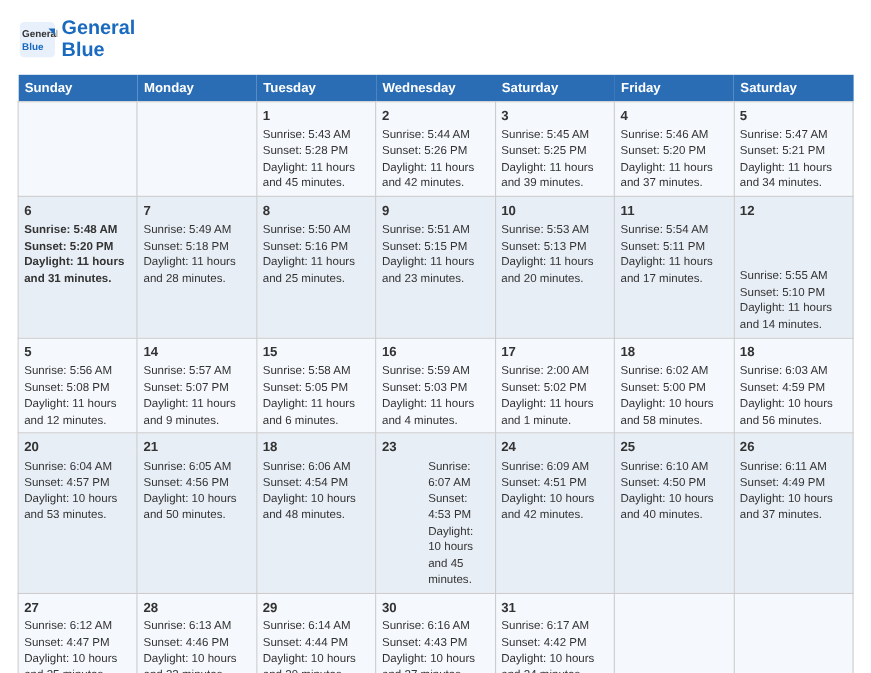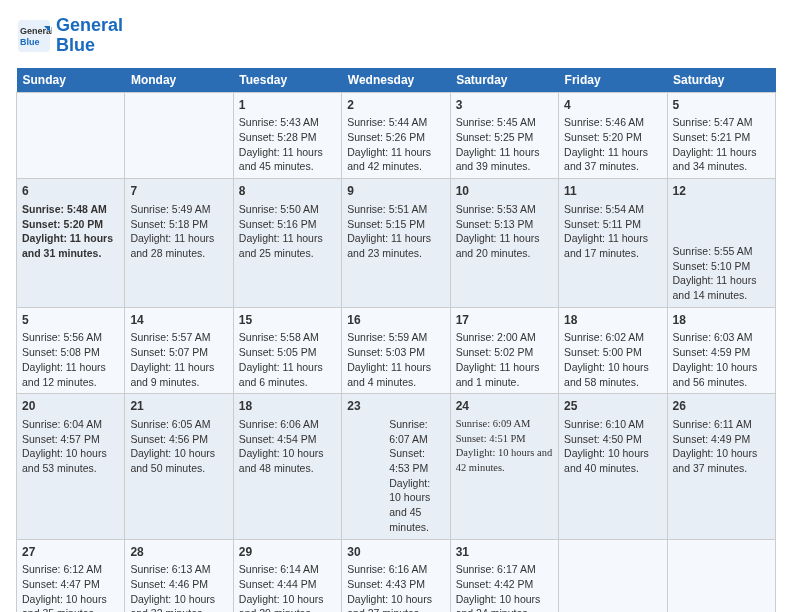--- a/index.html
+++ b/index.html
@@ -252,21 +252,21 @@
 Daylight: 10 hours and 48 minutes.</div>
         </td>
         <td>
           <span class="day-num">23</span>
           <div class="cell-content" style="white-space: pre-line; margin-left: 42px;">Sunrise: 6:07 AM
 Sunset: 4:53 PM
 Daylight: 10 hours and 45 minutes.</div>
         </td>
         <td>
           <span class="day-num">24</span>
-          <div class="cell-content" style="white-space: pre-line; font-family: Liberation Serif, serif;">Sunrise: 6:09 AM
+          <div class="cell-content" style="white-space: pre-line;">Sunrise: 6:09 AM
 Sunset: 4:51 PM
 Daylight: 10 hours and 42 minutes.</div>
         </td>
         <td>
           <span class="day-num">25</span>
           <div class="cell-content" style="white-space: pre-line;">Sunrise: 6:10 AM
 Sunset: 4:50 PM
 Daylight: 10 hours and 40 minutes.</div>
         </td>
         <td>

